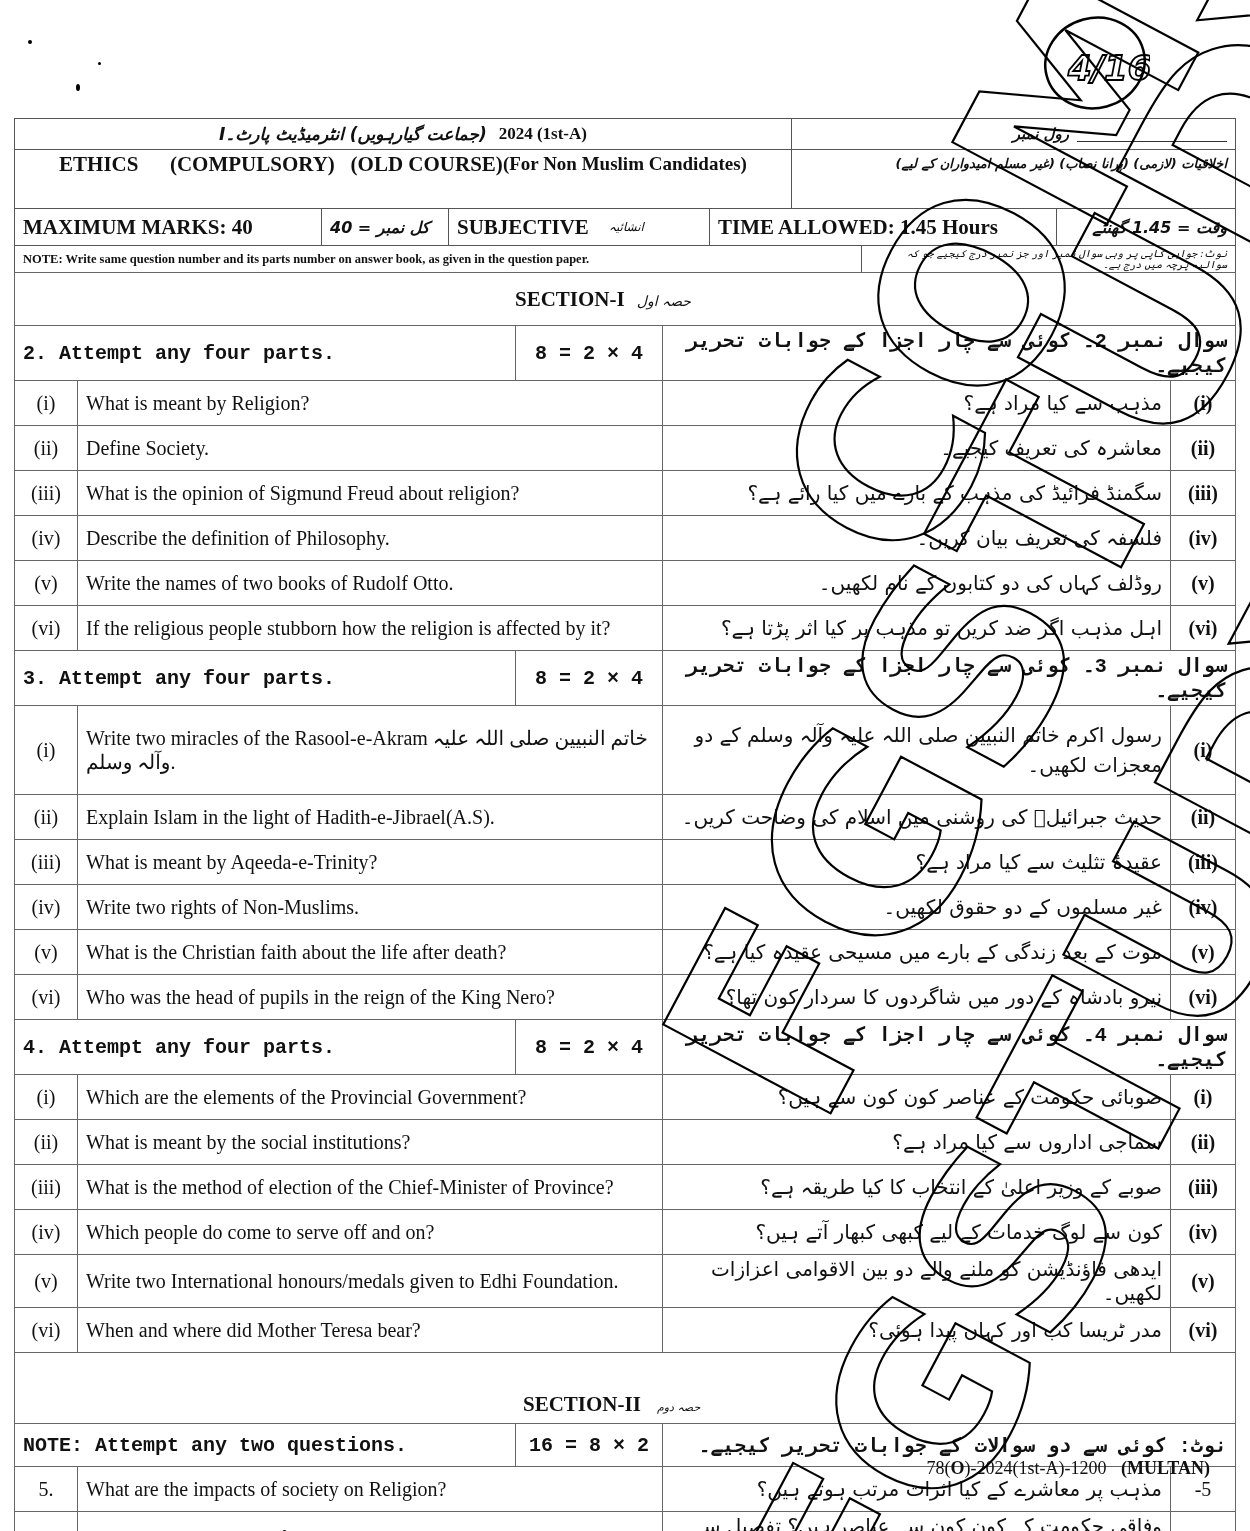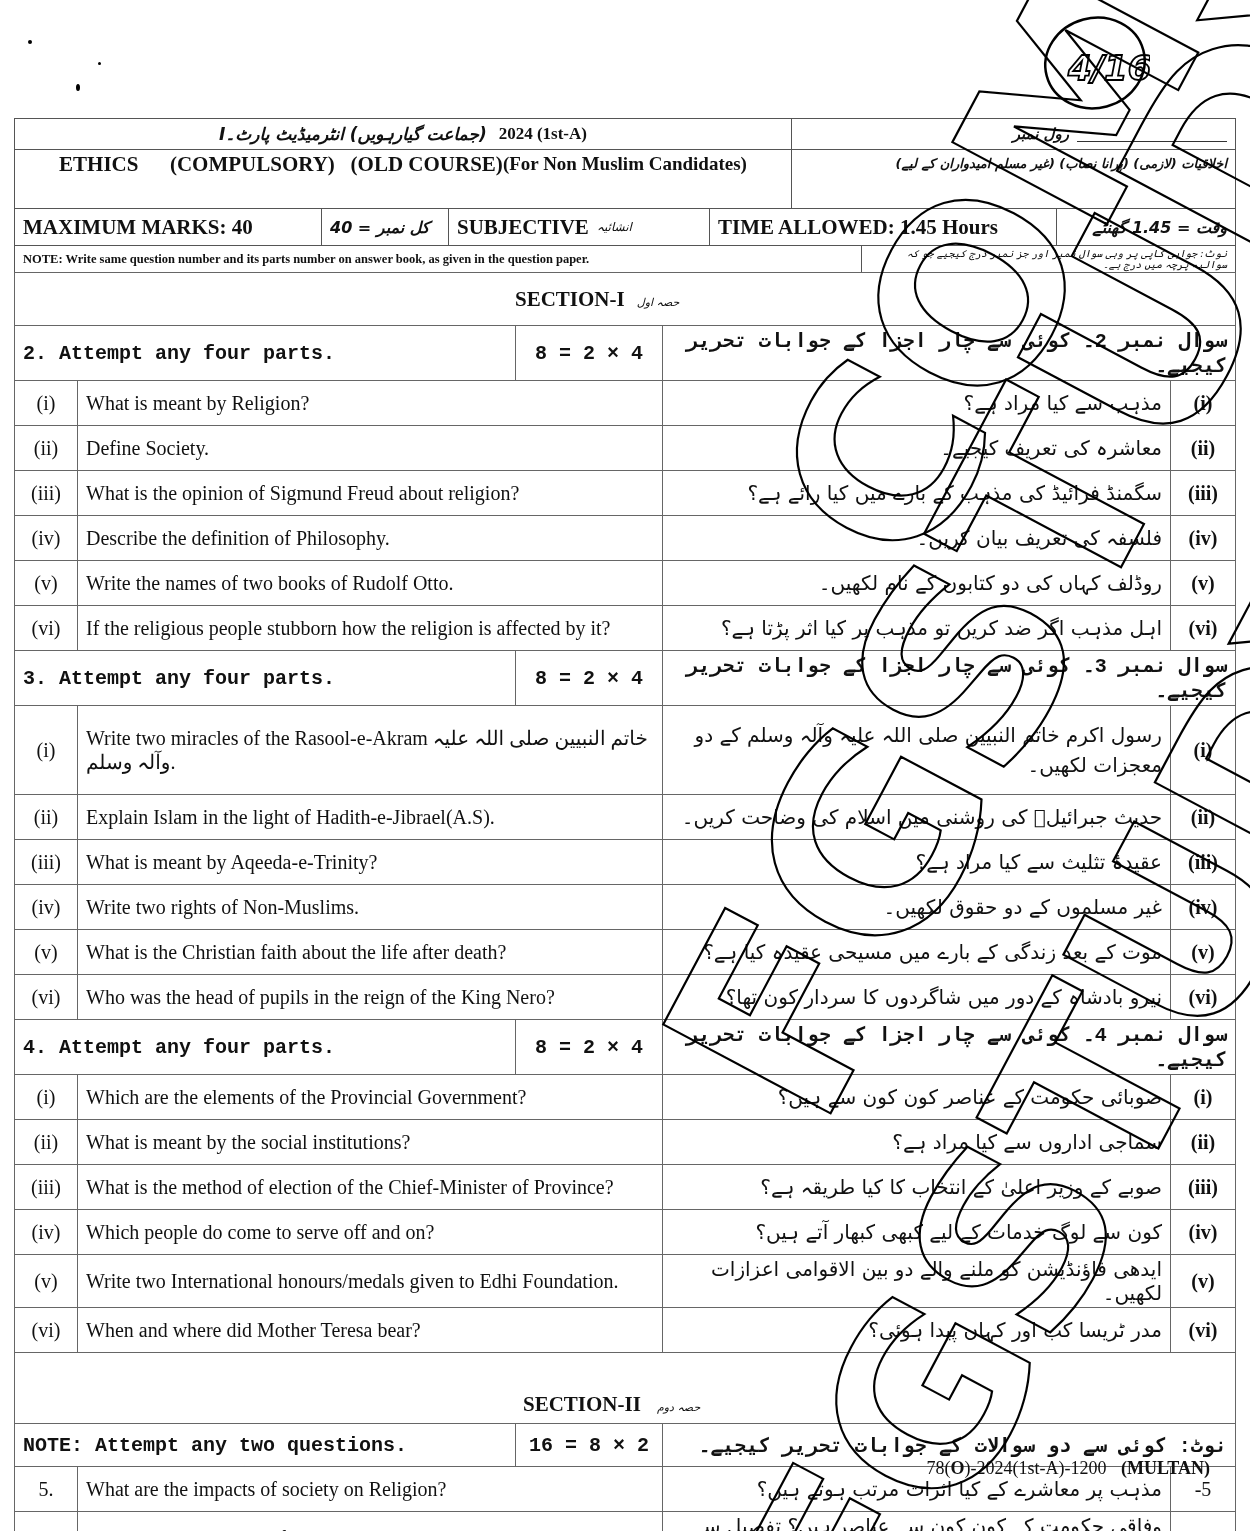--- a/index.html
+++ b/index.html
@@ -70,21 +70,21 @@
     <div class="hdr-cell" style="flex:1; justify-content:flex-end; align-items:flex-start; padding-top:6px;">
       <span class="urdu bold" style="font-size:13px;">اخلاقیات (لازمی) (پرانا نصاب) (غیر مسلم امیدواران کے لیے)</span>
     </div>
   </div>
 
   <div class="hdr-row r3">
     <div class="hdr-cell bold" style="width:290px;">MAXIMUM MARKS: 40</div>
     <div class="hdr-cell" style="width:110px; justify-content:flex-start;">
       <span class="urdu bold" style="font-size:16px;">کل نمبر = 40</span>
     </div>
-    <div class="hdr-cell" style="width:244px; gap:8px;">
+    <div class="hdr-cell" style="width:244px; gap:20px;">
       <span class="bold">SUBJECTIVE</span>
       <span class="urdu" style="font-size:12px;">انشائیہ</span>
     </div>
     <div class="hdr-cell bold" style="width:330px;">TIME ALLOWED: 1.45 Hours</div>
     <div class="hdr-cell" style="flex:1; justify-content:flex-end;">
       <span class="urdu bold" style="font-size:16px;">وقت = 1.45 گھنٹے</span>
     </div>
   </div>
 
   <div class="hdr-row r4">
@@ -92,21 +92,21 @@
     <div class="hdr-cell" style="flex:1; justify-content:flex-end;">
       <span class="urdu" style="font-size:10px;">نوٹ: جوابی کاپی پر وہی سوال نمبر اور جز نمبر درج کیجیے جو کہ سوالیہ پرچہ میں درج ہے۔</span>
     </div>
   </div>
 
   <table class="qt">
     <tbody>
         <tr class="sec-row">
       <td colspan="5" style="text-align:left; padding-left:500px;">
         <span class="bold" style="font-size:21px;">SECTION-I</span>
-        <span class="urdu" style="font-size:11px; margin-left:8px;">حصہ اول</span>
+        <span class="urdu" style="font-size:14px; margin-left:8px;">حصہ اول</span>
       </td>
     </tr>
 
     <tr class="qhead">
       <td colspan="2">2.  Attempt any four parts.</td>
       <td class="marks">8 = 2 × 4</td>
       <td colspan="2" class="urd bold">سوال نمبر 2۔ کوئی سے چار اجزا کے جوابات تحریر کیجیے۔</td>
     </tr>
     <tr class="part-row">
       <td class="num">(i)</td>

